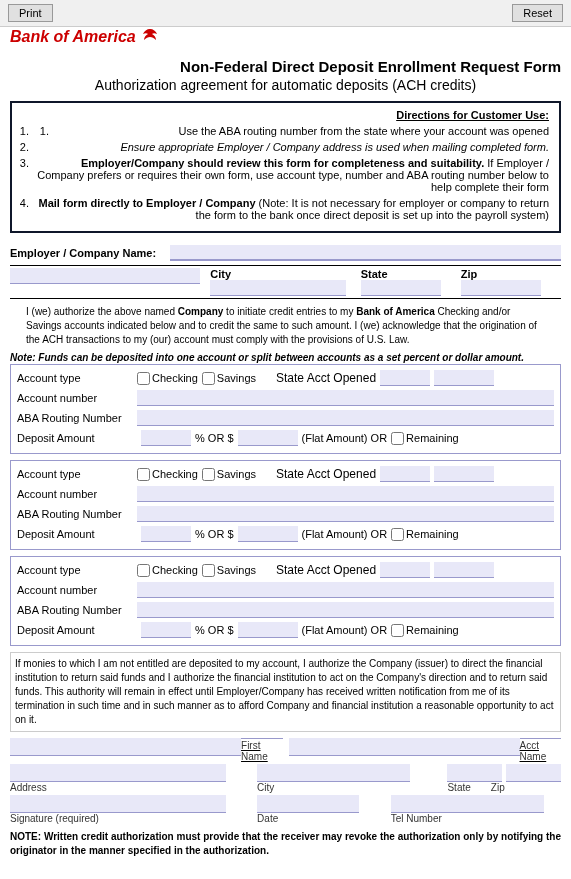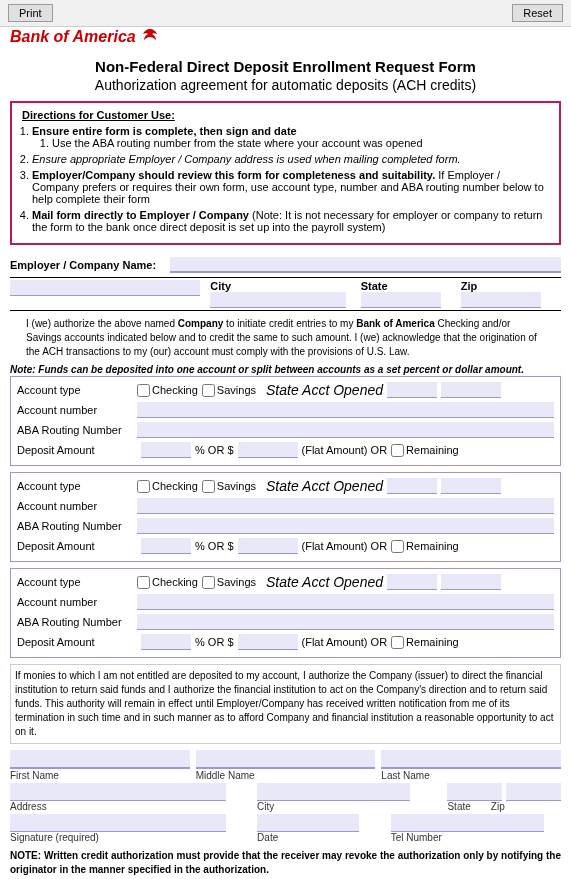--- a/index.html
+++ b/index.html
@@ -43,34 +43,35 @@
       font-style: italic;
     }
     .eagle-icon {
       color: #cc0000;
       font-size: 14px;
       margin-left: 4px;
     }
     .form-title {
       font-size: 15px;
       font-weight: bold;
-      text-align: center;
+      text-align: right;
     }
     .form-subtitle {
       font-size: 14px;
       text-align: center;
       margin-top: 2px;
     }
     .content {
       padding: 4px 10px;
     }
     .directions-box {
-      border: 2px solid #be185d;
+      border: 2px solid #0f172a;
       padding: 6px 10px;
       margin-bottom: 8px;
+      text-align: right;
     }
     .directions-title {
       font-weight: bold;
       text-decoration: underline;
       margin-bottom: 4px;
     }
     .directions-list {
       padding-left: 10px;
     }
     .directions-list li {
@@ -146,24 +147,23 @@
       min-width: 120px;
       font-size: 11px;
     }
     .acct-input {
       background: #e8e8f8;
       border-bottom: 1px solid #9999cc;
       height: 16px;
       flex: 1;
     }
     .state-acct {
-      margin-left: 6px;
-      font-size: 14px;
+      margin-left: 16px;
+      font-size: 12px;
       white-space: nowrap;
-      font-style: italic;
     }
     .deposit-row {
       display: flex;
       align-items: center;
       gap: 4px;
       flex-wrap: wrap;
     }
     .deposit-small-input {
       background: #e8e8f8;
       border-bottom: 1px solid #9999cc;
@@ -212,22 +212,23 @@
       height: 16px;
       width: 60px;
     }
     .name-row {
       display: flex;
       gap: 6px;
       margin-bottom: 2px;
     }
     .name-cell {
       display: flex;
-      flex-direction: column;
+      flex-direction: row;
       flex: 1;
+      text-decoration: underline;
     }
     .name-label {
       font-size: 10px;
       color: #333;
       border-top: 1px solid #9999cc;
       padding-top: 1px;
     }
     .name-input {
       background: #e8e8f8;
       height: 18px;
@@ -285,21 +286,20 @@
   <div class="form-title">Non-Federal Direct Deposit Enrollment Request Form</div>
   <div class="form-subtitle">Authorization agreement for automatic deposits (ACH credits)</div>
 </div>
 
 <div class="content">
 
   <div class="directions-box">
     <div class="directions-title">Directions for Customer Use:</div>
     <ol class="directions-list">
       <li>
-        <span style="font-weight:bold;">Ensure entire form is complete, then sign and date</span>
         <ul class="sub-bullet">
           <li>Use the ABA routing number from the state where your account was opened</li>
         </ul>
       </li>
       <li>
         <span style="font-style:italic;">Ensure appropriate Employer / Company address is used when mailing completed form.</span>
       </li>
       <li>
         <span style="font-weight:bold;">Employer/Company should review this form for completeness and suitability.</span>
         <span> If Employer / Company prefers or requires  their own form, use account type, number and ABA routing number below to help complete their form</span>
@@ -466,25 +466,21 @@
 
   <div class="signature-section">
 
     <div class="name-row">
       <div class="name-cell">
         <input type="text" class="input-field name-input" style="width: 100%; border-bottom: 1px solid rgb(153, 153, 204);">
         <span class="name-label">First Name</span>
       </div>
       <div class="name-cell">
         <input type="text" class="input-field name-input" style="width: 100%; border-bottom: 1px solid rgb(153, 153, 204);">
-        <span class="name-label">Middle Name</span>
-      </div>
-      <div class="name-cell">
-        <input type="text" class="input-field name-input" style="width: 100%; border-bottom: 1px solid rgb(153, 153, 204);">
-        <span class="name-label">Last Name</span>
+        <span class="name-label">Acct Name</span>
       </div>
     </div>
 
     <div class="addr-sig-row">
       <div class="addr-sig-cell" style="flex:2;">
         <input type="text" class="input-field addr-sig-input" style="width: 95%;">
         <span class="addr-sig-label">Address</span>
       </div>
       <div class="addr-sig-cell" style="flex:1.5;">
         <input type="text" class="input-field addr-sig-input" style="width: 90%;">

